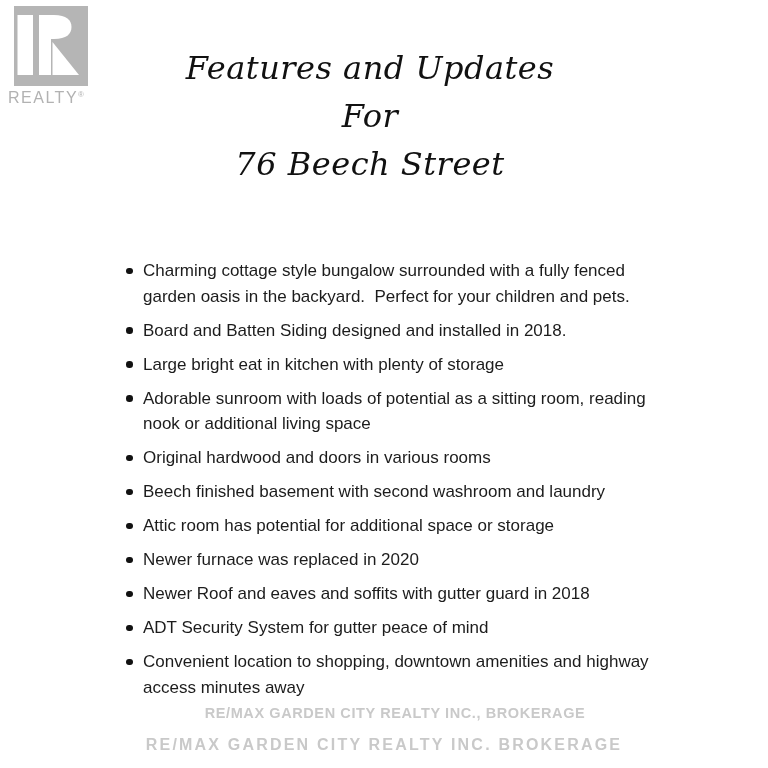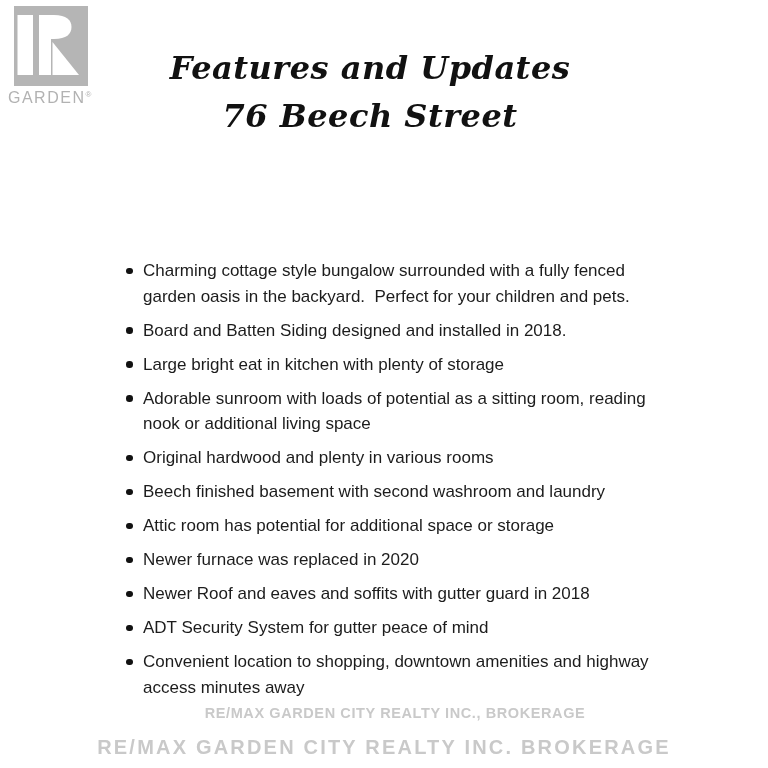--- a/index.html
+++ b/index.html
@@ -46,21 +46,21 @@
 
   
   .title-block {
     position: absolute;
     top: 44px;
     left: 0;
     width: 740px;
     text-align: center;
     font-family: "DejaVu Serif", serif;
     font-style: italic;
-    font-weight: bold;
+    font-weight: normal;
     color: #111111;
   }
   .title-line {
     font-size: 32px;
     line-height: 48px;
     letter-spacing: 0.5px;
   }
 
   
   .features {
@@ -104,49 +104,50 @@
     white-space: nowrap;
   }
   .watermark.line1 {
     top: 705px;
     font-size: 14.5px;
     letter-spacing: 0.6px;
     padding-left: 11px;
   }
   .watermark.line2 {
     top: 736px;
-    font-size: 20px;
+    font-size: 16px;
     letter-spacing: 2.2px;
   }
 </style>
 </head>
 <body>
 
 <div class="logo-block">
   <svg class="logo-mark" width="74" height="80" viewBox="0 0 74 80" xmlns="http://www.w3.org/2000/svg">
     <rect x="0" y="0" width="74" height="80" fill="#b5b5b5"></rect>
     <rect x="3.5" y="9" width="15.5" height="60" fill="#ffffff"></rect>
     <rect x="25" y="9" width="12" height="60" fill="#ffffff"></rect>
     <path d="M37 9 L40 9 C52.5 9 57.5 14 57.5 21 C57.5 28 52.5 33 40 33 L37 33 Z" fill="#ffffff"></path>
     <path d="M38.5 36 L65 69 L38.5 69 Z" fill="#ffffff"></path>
   </svg>
-  <span class="logo-wordmark"><span>GARDEN</span><sup>®</sup></span>
+  <span class="logo-wordmark"><span>REALTY</span><sup>®</sup></span>
 </div>
 
 <div class="title-block">
   <div class="title-line">Features and Updates</div>
+  <div class="title-line">For</div>
   <div class="title-line">76 Beech Street</div>
 </div>
 
 <ul class="features">
   <li>Charming cottage style bungalow surrounded with a fully fenced garden oasis in the backyard.  Perfect for your children and pets.</li>
   <li>Board and Batten Siding designed and installed in 2018.</li>
   <li>Large bright eat in kitchen with plenty of storage</li>
   <li>Adorable sunroom with loads of potential as a sitting room, reading nook or additional living space</li>
-  <li>Original hardwood and plenty in various rooms</li>
+  <li>Original hardwood and doors in various rooms</li>
   <li>Beech finished basement with second washroom and laundry</li>
   <li>Attic room has potential for additional space or storage</li>
   <li>Newer furnace was replaced in 2020</li>
   <li>Newer Roof and eaves and soffits with gutter guard in 2018</li>
   <li>ADT Security System for gutter peace of mind</li>
   <li>Convenient location to shopping, downtown amenities and highway access minutes away</li>
 </ul>
 
 <div class="watermark line1">RE/MAX GARDEN CITY REALTY INC., BROKERAGE</div>
 <div class="watermark line2">RE/MAX GARDEN CITY REALTY INC. BROKERAGE</div>

